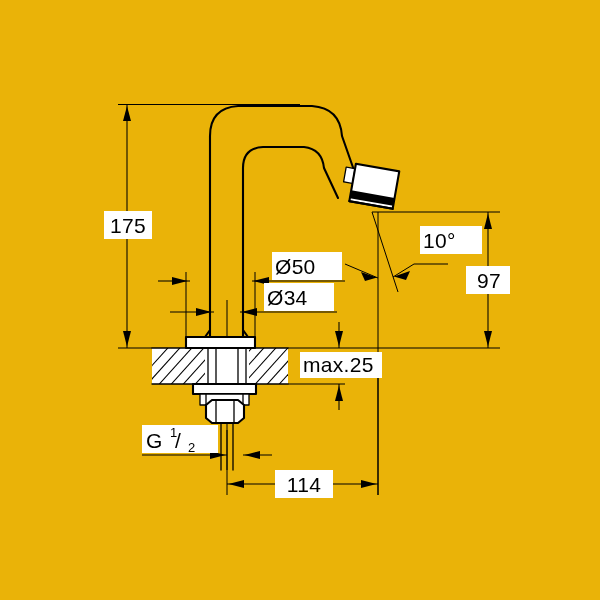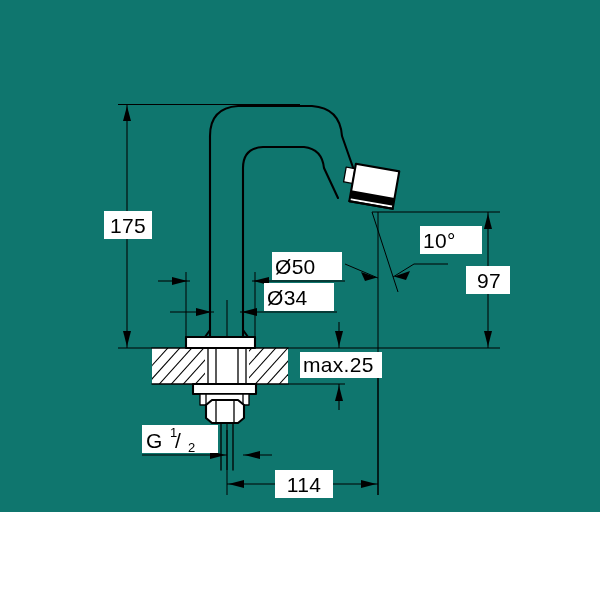--- a/index.html
+++ b/index.html
@@ -9,22 +9,22 @@
   }
   body {
     width: 600px;
     height: 600px;
     font-family: "Liberation Sans", sans-serif;
     overflow: hidden;
   }
   #drawing-root {
     position: relative;
     width: 600px;
-    height: 512px;
-    background: #0f766e;
+    height: 600px;
+    background: #eab308;
   }
   svg.tech-drawing {
     display: block;
     width: 600px;
     height: 600px;
   }
   .obj-line {
     fill: none;
     stroke: #000000;
     stroke-width: 2.1;

